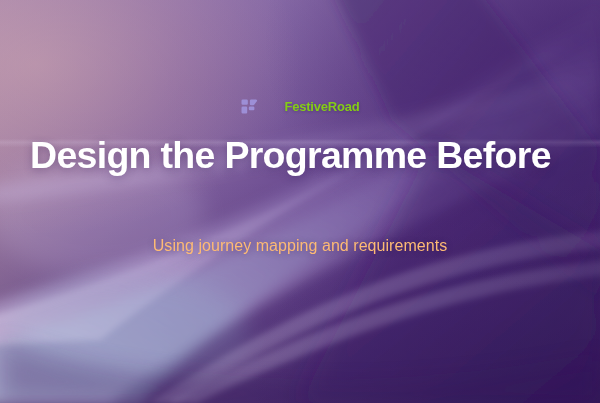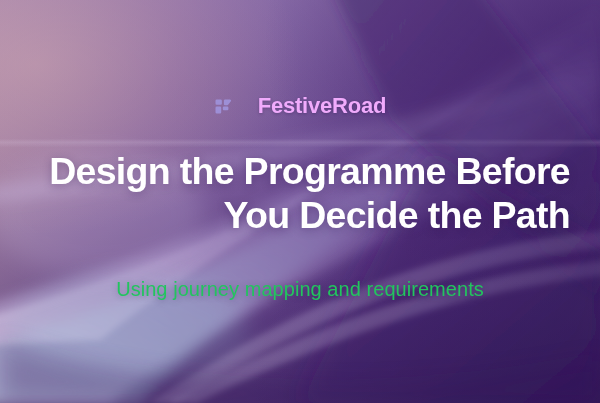--- a/index.html
+++ b/index.html
@@ -116,49 +116,49 @@
     margin-top: 94px;
     height: 24px;
   }
   .brand-mark {
     width: 19px;
     height: 19px;
     display: block;
     flex: 0 0 auto;
   }
   .brand-name {
-    color: #f0abfc;
-    font-size: 22px;
+    color: #84cc16;
+    font-size: 13px;
     font-weight: 700;
     letter-spacing: -0.2px;
     line-height: 1;
     white-space: nowrap;
     text-shadow: 0 1px 3px rgba(40,18,70,0.30);
     padding-left: 17px;
   }
 
   .headline {
-    margin-top: 32px;
+    margin-top: 16px;
     width: 540px;
-    text-align: right;
+    text-align: left;
     color: #ffffff;
     font-size: 37.5px;
     font-weight: 700;
     line-height: 1.17;
     letter-spacing: -0.7px;
     text-shadow: 0 2px 9px rgba(48,22,82,0.34);
   }
   .headline .ln { display: block; }
 
   .subhead {
-    margin-top: 12px;
+    margin-top: 32px;
     width: 470px;
     text-align: center;
-    color: #22c55e;
-    font-size: 20px;
+    color: #fdba74;
+    font-size: 16px;
     font-weight: 400;
     line-height: 1.42;
     letter-spacing: 0.05px;
     text-shadow: 0 1px 6px rgba(48,22,82,0.34);
   }
   .subhead .ln { display: block; }
 </style>
 </head>
 <body>
 
@@ -267,21 +267,20 @@
           <path d="M12.6 12.1 h4.1 a1.5 1.5 0 0 1 1.5 1.5 v1.55
                    a1.5 1.5 0 0 1 -1.5 1.5 h-4.1 a1.5 1.5 0 0 1 -1.5 -1.5
                    v-1.55 a1.5 1.5 0 0 1 1.5 -1.5 z"></path>
         </g>
       </svg>
       <span class="brand-name">FestiveRoad</span>
     </div>
 
     <h1 class="headline">
       <span class="ln">Design the Programme Before</span>
-      <span class="ln">You Decide the Path</span>
     </h1>
 
     <p class="subhead">
       <span class="ln">Using journey mapping and requirements</span>
     </p>
 
   </div>
 </div>
 
 </body></html>

